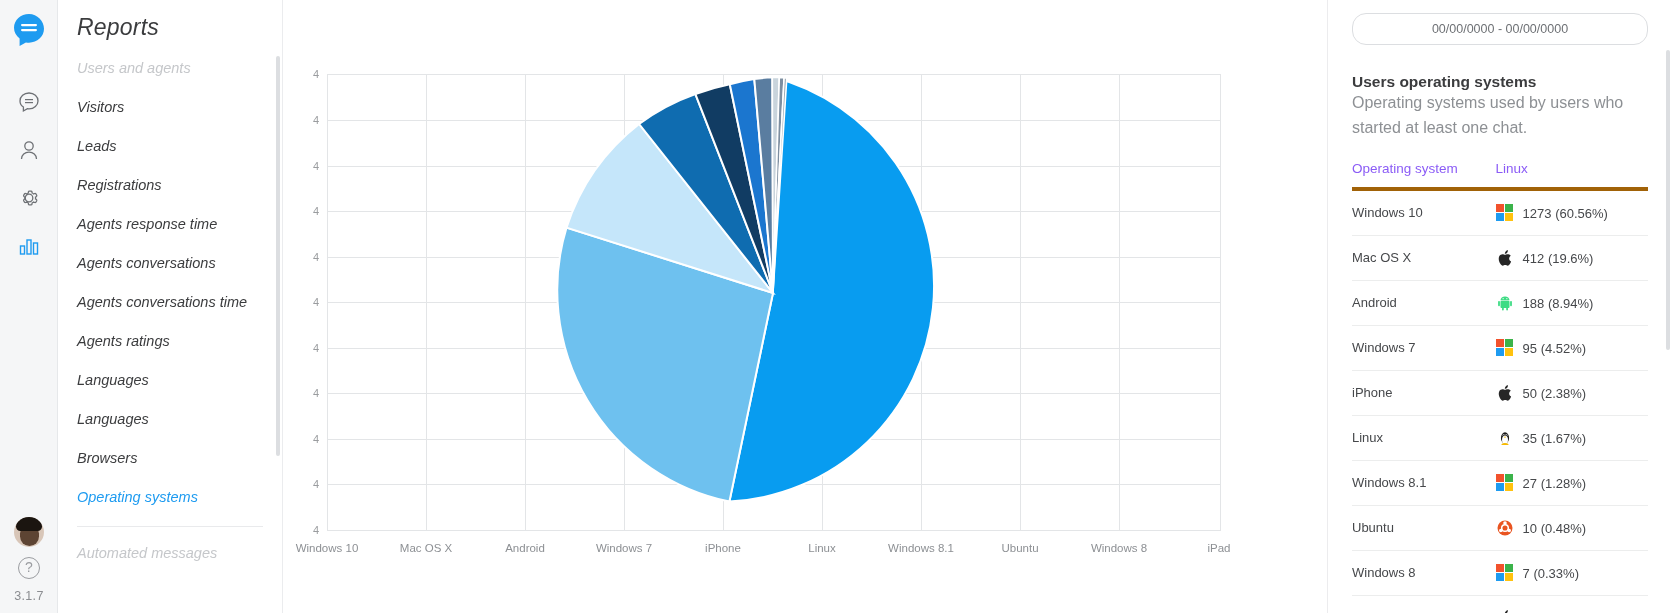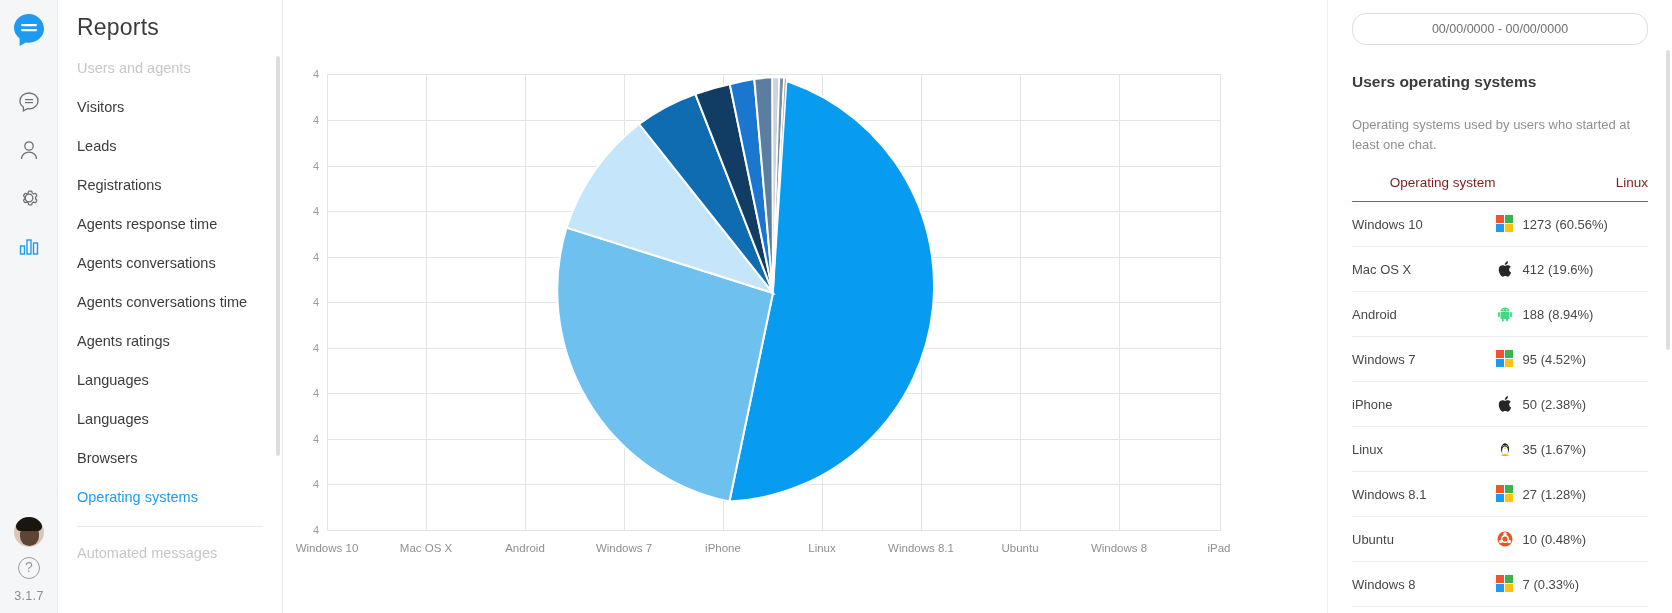--- a/index.html
+++ b/index.html
@@ -58,20 +58,21 @@
     text-align: center; font-size: 12.5px; color: #8b8d91;
     letter-spacing: .3px;
   }
 
   
   .navcol {
     width: 225px; height: 613px; flex: 0 0 225px;
     background: #ffffff;
     position: relative;
     border-right: 1px solid #ebecee;
+    font-style: italic;
   }
   .page-title {
     font-size: 23px; font-weight: 400; color: #3b3c3e;
     padding: 14px 0 0 19px; letter-spacing: .2px;
   }
   .navlist {
     position: absolute; top: 48px; left: 0; right: 0; bottom: 0;
     overflow: hidden;
   }
   .navitem {
@@ -116,30 +117,30 @@
     height: 32px; border: 1px solid #dcdee1; border-radius: 14px;
     display: flex; align-items: center; justify-content: center;
     font-size: 12.5px; color: #6e7175;
     cursor: pointer; background: #fff;
   }
   .panel-title {
     margin-top: 28px;
     font-size: 15.5px; font-weight: bold; color: #3b3c3e;
   }
   .panel-desc {
-    margin-top: 24px;
-    font-size: 13px; color: #8d9094; line-height: 1.55;
+    margin-top: 0;
+    font-size: 16px; color: #8d9094; line-height: 1.55;
   }
   table.ostable {
     width: 100%; border-collapse: collapse; margin-top: 20px;
   }
   table.ostable th {
-    text-align: right; font-size: 13.5px; font-weight: 400;
-    color: #7f1d1d; padding: 0 0 11px 0;
-    border-bottom: 1px solid #a16207;
+    text-align: left; font-size: 13.5px; font-weight: 400;
+    color: #8b5cf6; padding: 0 0 11px 0;
+    border-bottom: 4px solid #a16207;
   }
   table.ostable td {
     font-size: 13px; color: #46484b;
     padding: 13px 0; border-bottom: 1px solid #eceded;
     vertical-align: middle;
   }
   td.countcell { white-space: nowrap; }
   .osicon {
     display: inline-block; width: 18px; height: 18px;
     vertical-align: -4px; margin-right: 9px;

